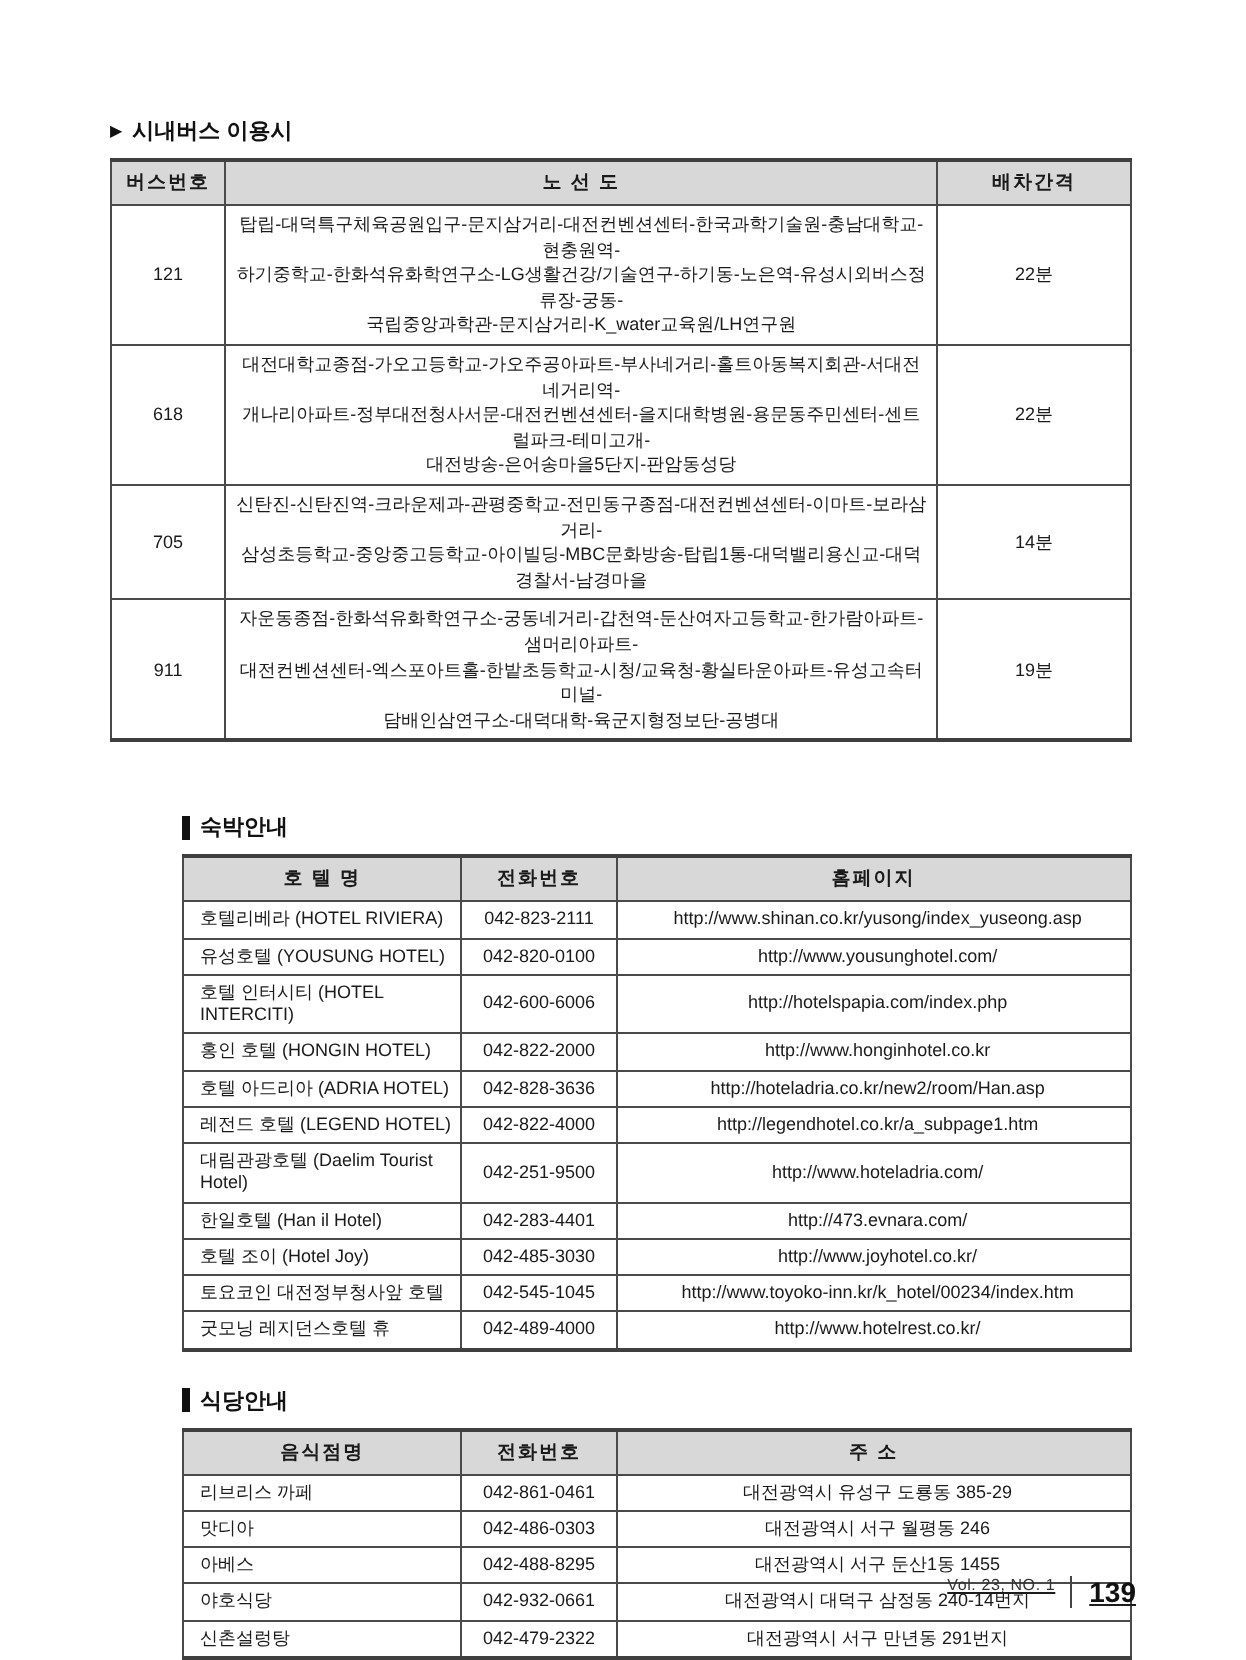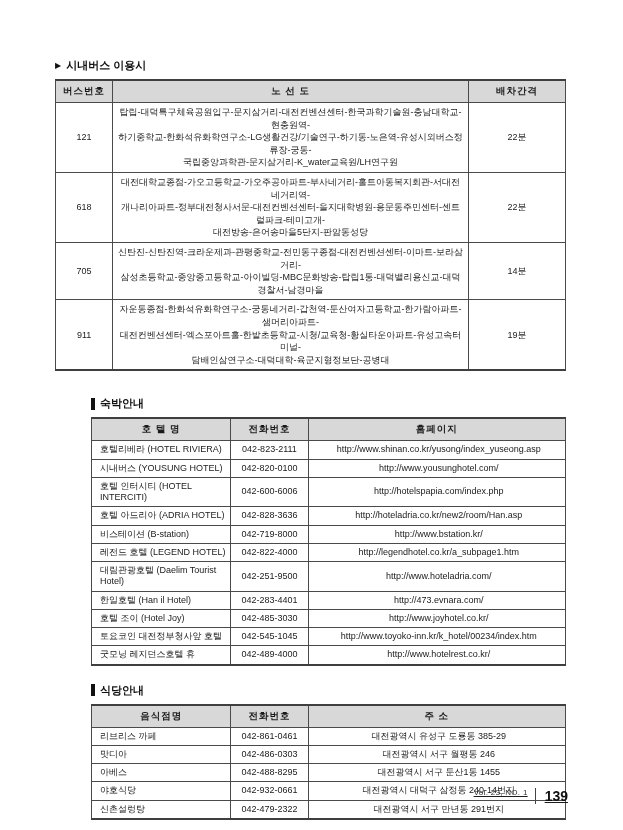--- a/index.html
+++ b/index.html
@@ -36,21 +36,21 @@
     background: #d8d8d8; font-weight: bold; text-align: center;
     font-size: 9.5px; padding: 4px 2px; letter-spacing: 1px; color: #1a1a1a;
   }
   .tbl td {
     font-size: 9px; padding: 3px 4px; line-height: 1.4;
     white-space: pre-line; color: #1a1a1a;
   }
 
   
   .bus td { text-align: center; }
-  .bus { margin-bottom: 25px; }
+  .bus { margin-bottom: 35px; }
 
   
   .hotel td, .rest td { line-height: 1.25; padding: 3px 4px; }
   .hotel td:nth-child(1), .rest td:nth-child(1) { text-align: left; padding-left: 8px; }
   .hotel td:nth-child(2), .rest td:nth-child(2) { text-align: center; margin-left: 44px; }
   .hotel td:nth-child(3), .rest td:nth-child(3) { text-align: center; padding-left: 8px; }
   .hotel { margin-bottom: 17px; }
   .rest  { margin-bottom: 18px; }
 
   .sec { margin-top: 0; }
@@ -141,38 +141,38 @@
               <th>홈페이지</th>
             </tr>
           </thead>
         <tbody>
             <tr>
               <td>호텔리베라 (HOTEL RIVIERA)</td>
               <td>042-823-2111</td>
               <td>http://www.shinan.co.kr/yusong/index_yuseong.asp</td>
             </tr>
             <tr>
-              <td>시내버스 (YOUSUNG HOTEL)</td>
+              <td>유성호텔 (YOUSUNG HOTEL)</td>
               <td>042-820-0100</td>
               <td>http://www.yousunghotel.com/</td>
             </tr>
             <tr>
               <td>호텔 인터시티 (HOTEL INTERCITI)</td>
               <td>042-600-6006</td>
               <td>http://hotelspapia.com/index.php</td>
             </tr>
             <tr>
+              <td>홍인 호텔 (HONGIN HOTEL)</td>
+              <td>042-822-2000</td>
+              <td>http://www.honginhotel.co.kr</td>
+            </tr>
+            <tr>
               <td>호텔 아드리아 (ADRIA HOTEL)</td>
               <td>042-828-3636</td>
               <td>http://hoteladria.co.kr/new2/room/Han.asp</td>
-            </tr>
-            <tr>
-              <td>비스테이션 (B-station)</td>
-              <td>042-719-8000</td>
-              <td>http://www.bstation.kr/</td>
             </tr>
             <tr>
               <td>레전드 호텔 (LEGEND HOTEL)</td>
               <td>042-822-4000</td>
               <td>http://legendhotel.co.kr/a_subpage1.htm</td>
             </tr>
             <tr>
               <td>대림관광호텔 (Daelim Tourist Hotel)</td>
               <td>042-251-9500</td>
               <td>http://www.hoteladria.com/</td>

